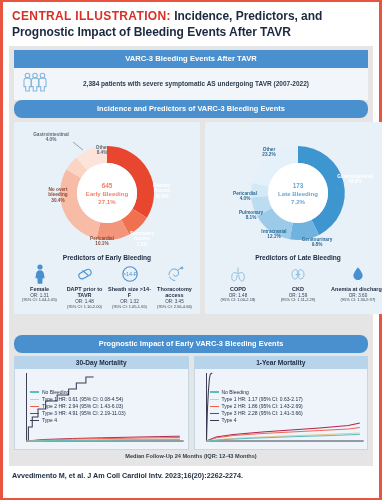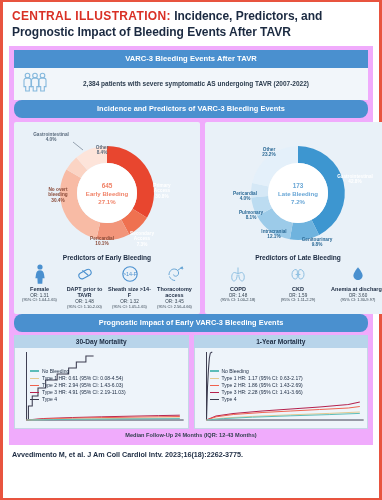--- a/index.html
+++ b/index.html
@@ -35,21 +35,21 @@
     line-height: 1.32;
     letter-spacing: -0.05px;
   }
   .hdr .ci {
     color: #d93025;
     letter-spacing: 0.35px;
   }
 
   
   .panel {
-    background: #f0abfc;
+    background: #e5e5e5;
     margin: 0 6px;
     padding: 4px 5px 5px 5px;
   }
 
   .bluebar {
     background: #4a90cf;
     color: #ffffff;
     text-align: center;
     font-weight: bold;
     font-size: 7.6px;
@@ -130,21 +130,21 @@
     line-height: 1.25;
     margin-top: 0.5px;
   }
   .pred-ci {
     font-size: 4.0px;
     color: #33414f;
     line-height: 1.2;
   }
 
   
-  .prog { margin-top: 0; }
+  .prog { margin-top: 21px; }
   .km-cols {
     display: flex;
     gap: 5px;
     margin-top: 3px;
   }
   .km-col { flex: 1; }
   .km-head {
     background: #b8d4ea;
     color: #1b2a41;
     text-align: center;
@@ -518,15 +518,15 @@
           </div>
         </div>
 
       </div>
 
       <div class="median">Median Follow-Up 24 Months (IQR: 12-43 Months)</div>
     </div>
 
   </div>
 
-  <div class="citation">Avvedimento M, et al. J Am Coll Cardiol Intv. 2023;16(18):2262-3775.</div>
+  <div class="citation">Avvedimento M, et al. J Am Coll Cardiol Intv. 2023;16(20):2262-2274.</div>
 
 </div>
 
 </body></html>

